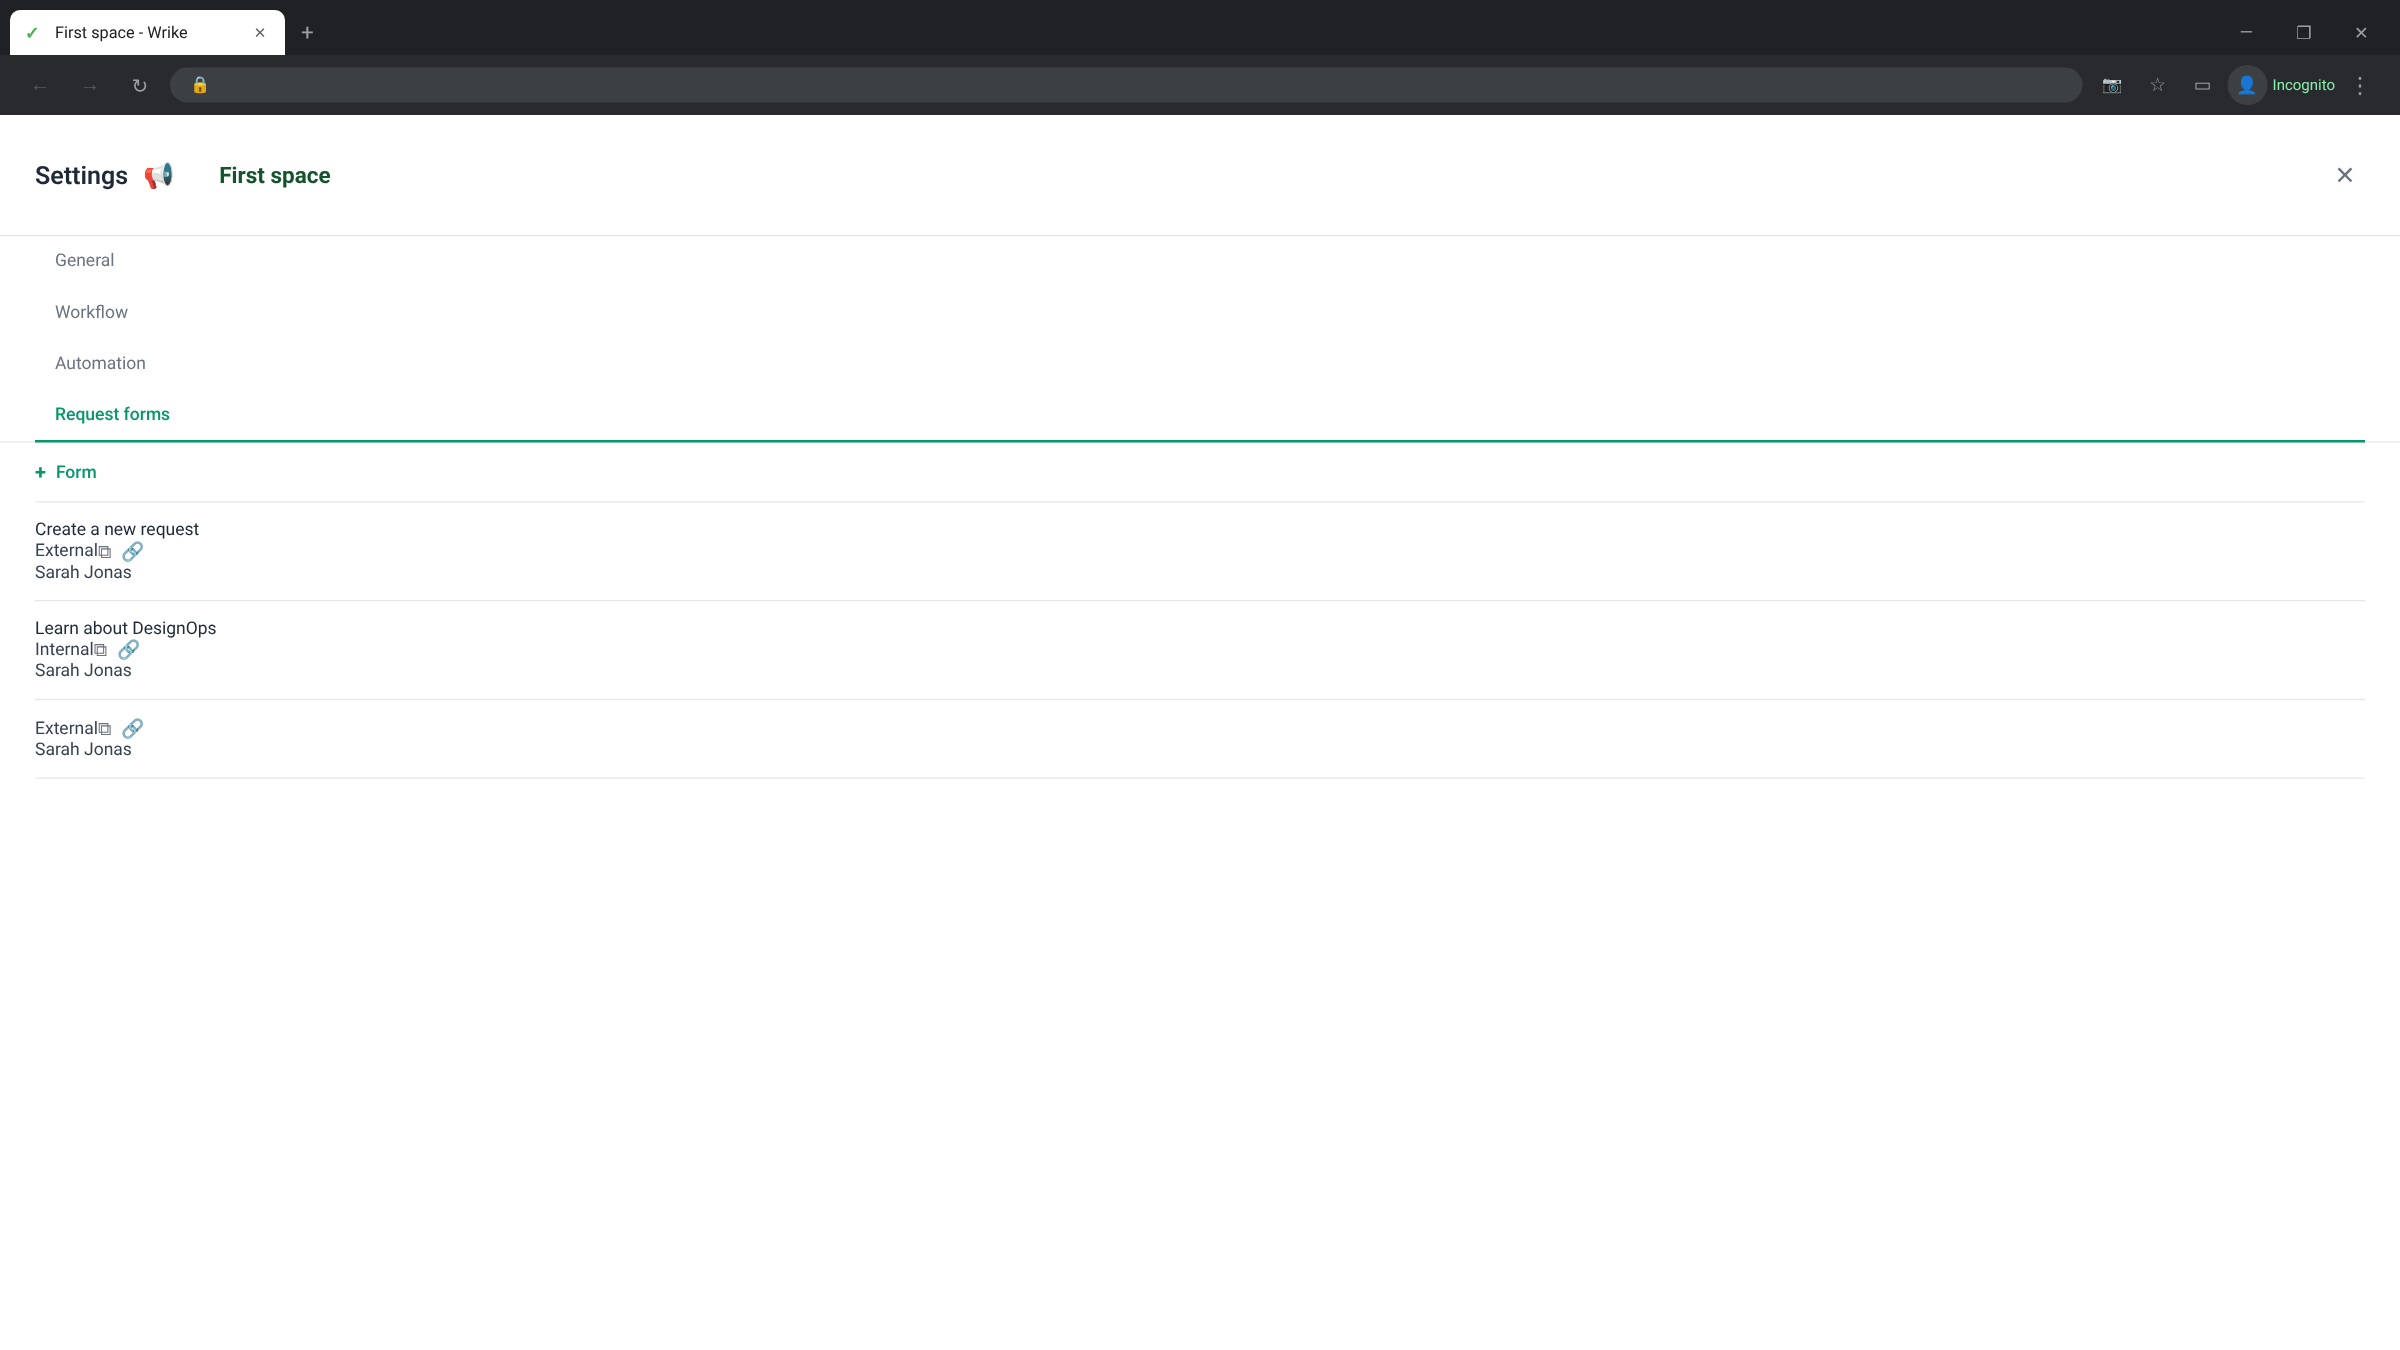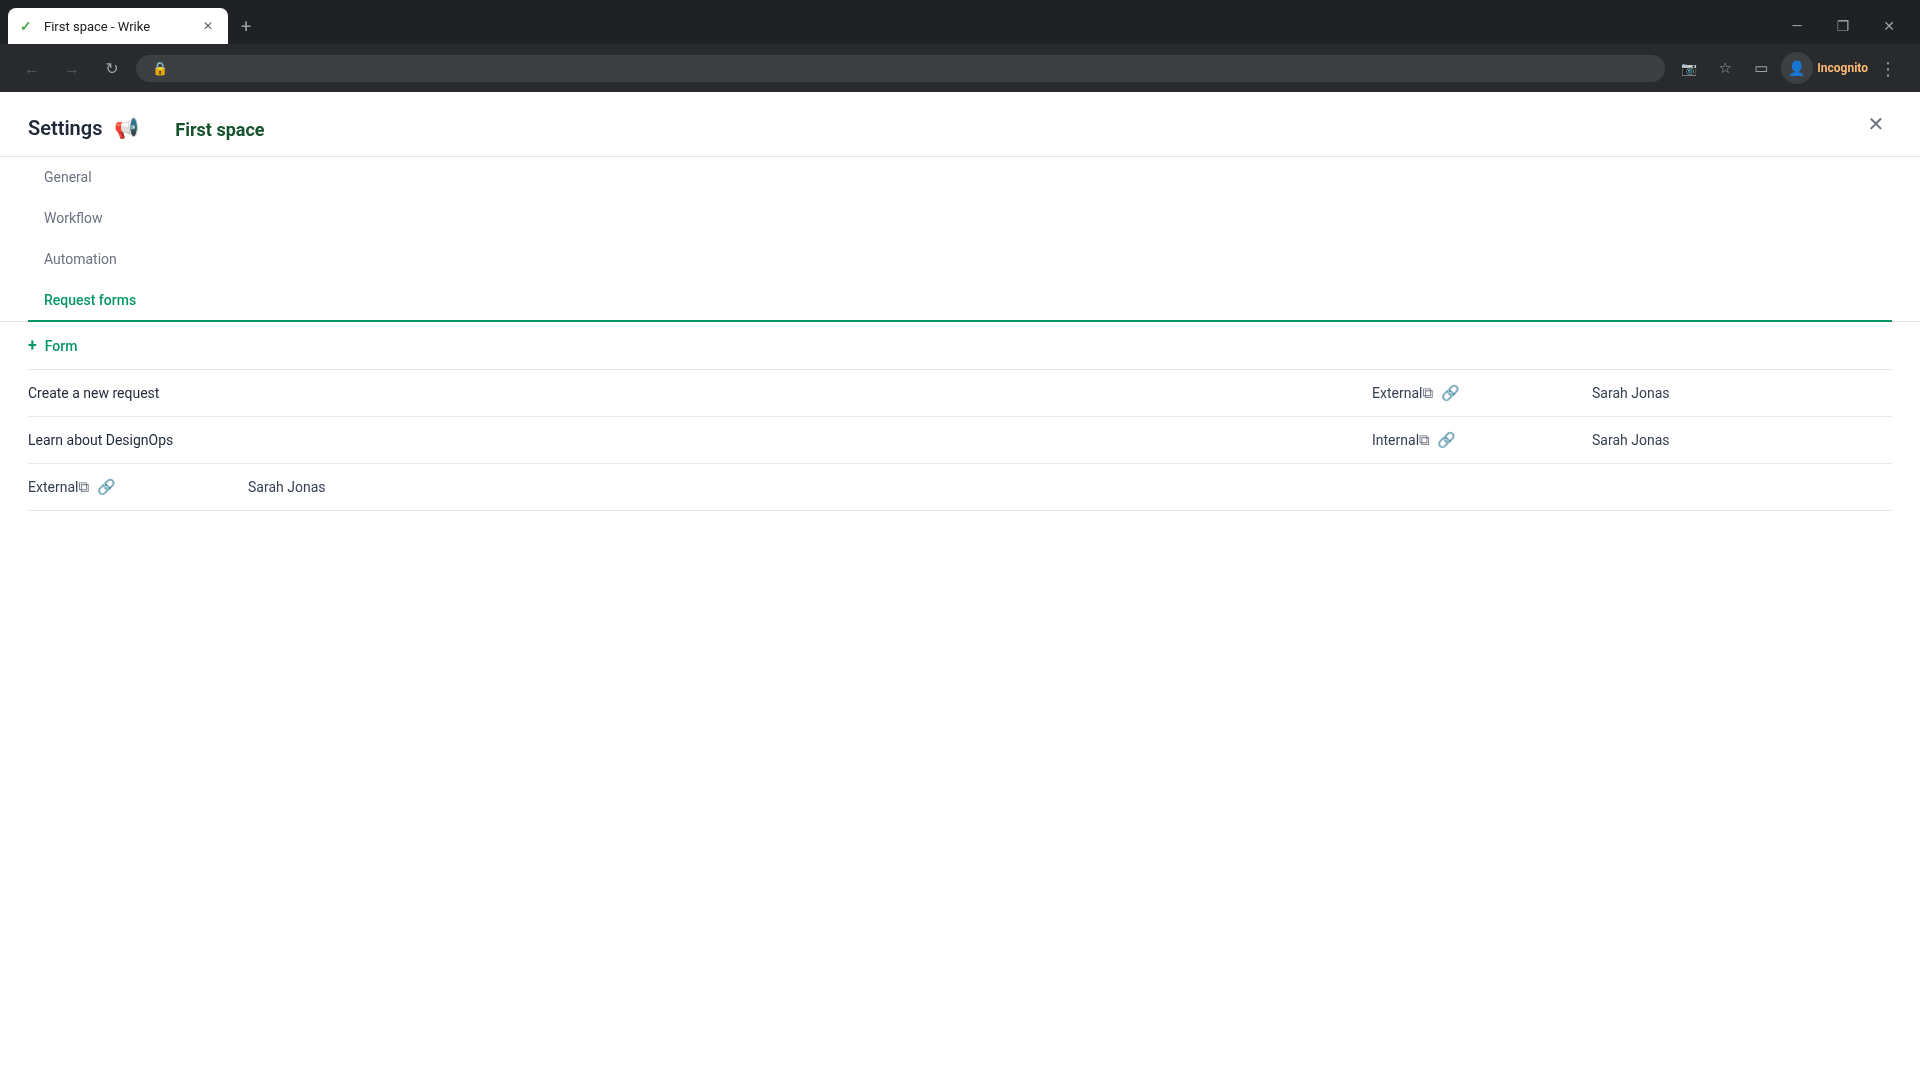--- a/index.html
+++ b/index.html
@@ -18,21 +18,21 @@
 
     .address-bar { display: flex; align-items: center; background: #292a2d; padding: 6px 16px; height: 48px; gap: 8px; }
     .nav-btn { width: 32px; height: 32px; border-radius: 50%; display: flex; align-items: center; justify-content: center; cursor: pointer; color: #9aa0a6; font-size: 16px; }
     .nav-btn.disabled { opacity: 0.4; cursor: default; }
     .address-input { flex: 1; background: #3c4043; border-radius: 20px; padding: 6px 16px; display: flex; align-items: center; gap: 8px; }
     .lock-icon { color: #9aa0a6; font-size: 13px; }
     .url-text { color: #e8eaed; font-size: 14px; flex: 1; }
     .address-actions { display: flex; align-items: center; gap: 4px; }
     .addr-action-btn { width: 32px; height: 32px; border-radius: 50%; display: flex; align-items: center; justify-content: center; cursor: pointer; color: #9aa0a6; font-size: 15px; }
     .profile-btn { display: flex; align-items: center; justify-content: center; width: 32px; height: 32px; border-radius: 50%; cursor: pointer; background: #3c4043; }
-    .incognito-label { color: #fdba74; font-size: 12px; font-weight: bold; }
+    .incognito-label { color: #86efac; font-size: 12px; }
 
     
     .app-content { background: #fff; width: 100%; height: calc(1080px - 92px); }
     .settings-title { font-size: 20px; font-weight: 600; color: #1f2937; }
     .space-icon { font-size: 20px; }
     .space-name { font-size: 18px; color: #14532d; font-weight: 700; margin-left: 24px; }
     .close-settings-btn { margin-left: auto; cursor: pointer; color: #6b7280; font-size: 20px; width: 32px; height: 32px; display: flex; align-items: center; justify-content: center; border-radius: 4px; }
 
     
     .settings-tabs { display: flex; gap: 0; padding: 0 28px; border-bottom: 1px solid #e5e7eb; flex-direction: column; }
@@ -48,29 +48,29 @@
     .col-help { width: 32px; display: flex; align-items: center; justify-content: center; }
     .sort-icon { font-size: 11px; color: #374151; }
     .help-icon { width: 20px; height: 20px; border: 1px solid #9ca3af; border-radius: 50%; display: flex; align-items: center; justify-content: center; font-size: 11px; color: #6b7280; cursor: pointer; }
 
     
     .add-form-row { display: flex; align-items: center; padding: 14px 0; border-bottom: 1px solid #e5e7eb; gap: 8px; cursor: pointer; }
     .add-icon { color: #059669; font-size: 16px; font-weight: bold; }
     .add-label { color: #059669; font-size: 14px; font-weight: 500; }
 
     
-    .form-row { display: flex; align-items: center; padding: 14px 0; border-bottom: 1px solid #e5e7eb; }
+    .form-row { display: flex; padding: 14px 0; border-bottom: 1px solid #e5e7eb; flex-direction: column; }
     .form-name { flex: 1; font-size: 14px; color: #1f2937; }
     .form-access { width: 220px; font-size: 14px; color: #374151; display: flex; align-items: center; gap: 0; }
     .form-modified { width: 300px; font-size: 14px; color: #374151; }
     .form-icons { display: flex; gap: 8px; align-items: center; }
     .form-icon-btn { cursor: pointer; color: #6b7280; font-size: 15px; }
 
     
-    .header-row { display: flex; align-items: flex-end; padding: 16px 28px; gap: 12px; }
+    .header-row { display: flex; align-items: center; padding: 32px 28px; gap: 12px; }
     .header-divider { border-bottom: 1px solid #e5e7eb; }
   </style>
 </head>
 <body>
 
 <div class="browser-chrome">
 
   <div class="tab-bar">
     <div class="tab">
       <span class="tab-favicon" style="color:#4caf50; font-size:14px; font-weight:bold;">✓</span>

